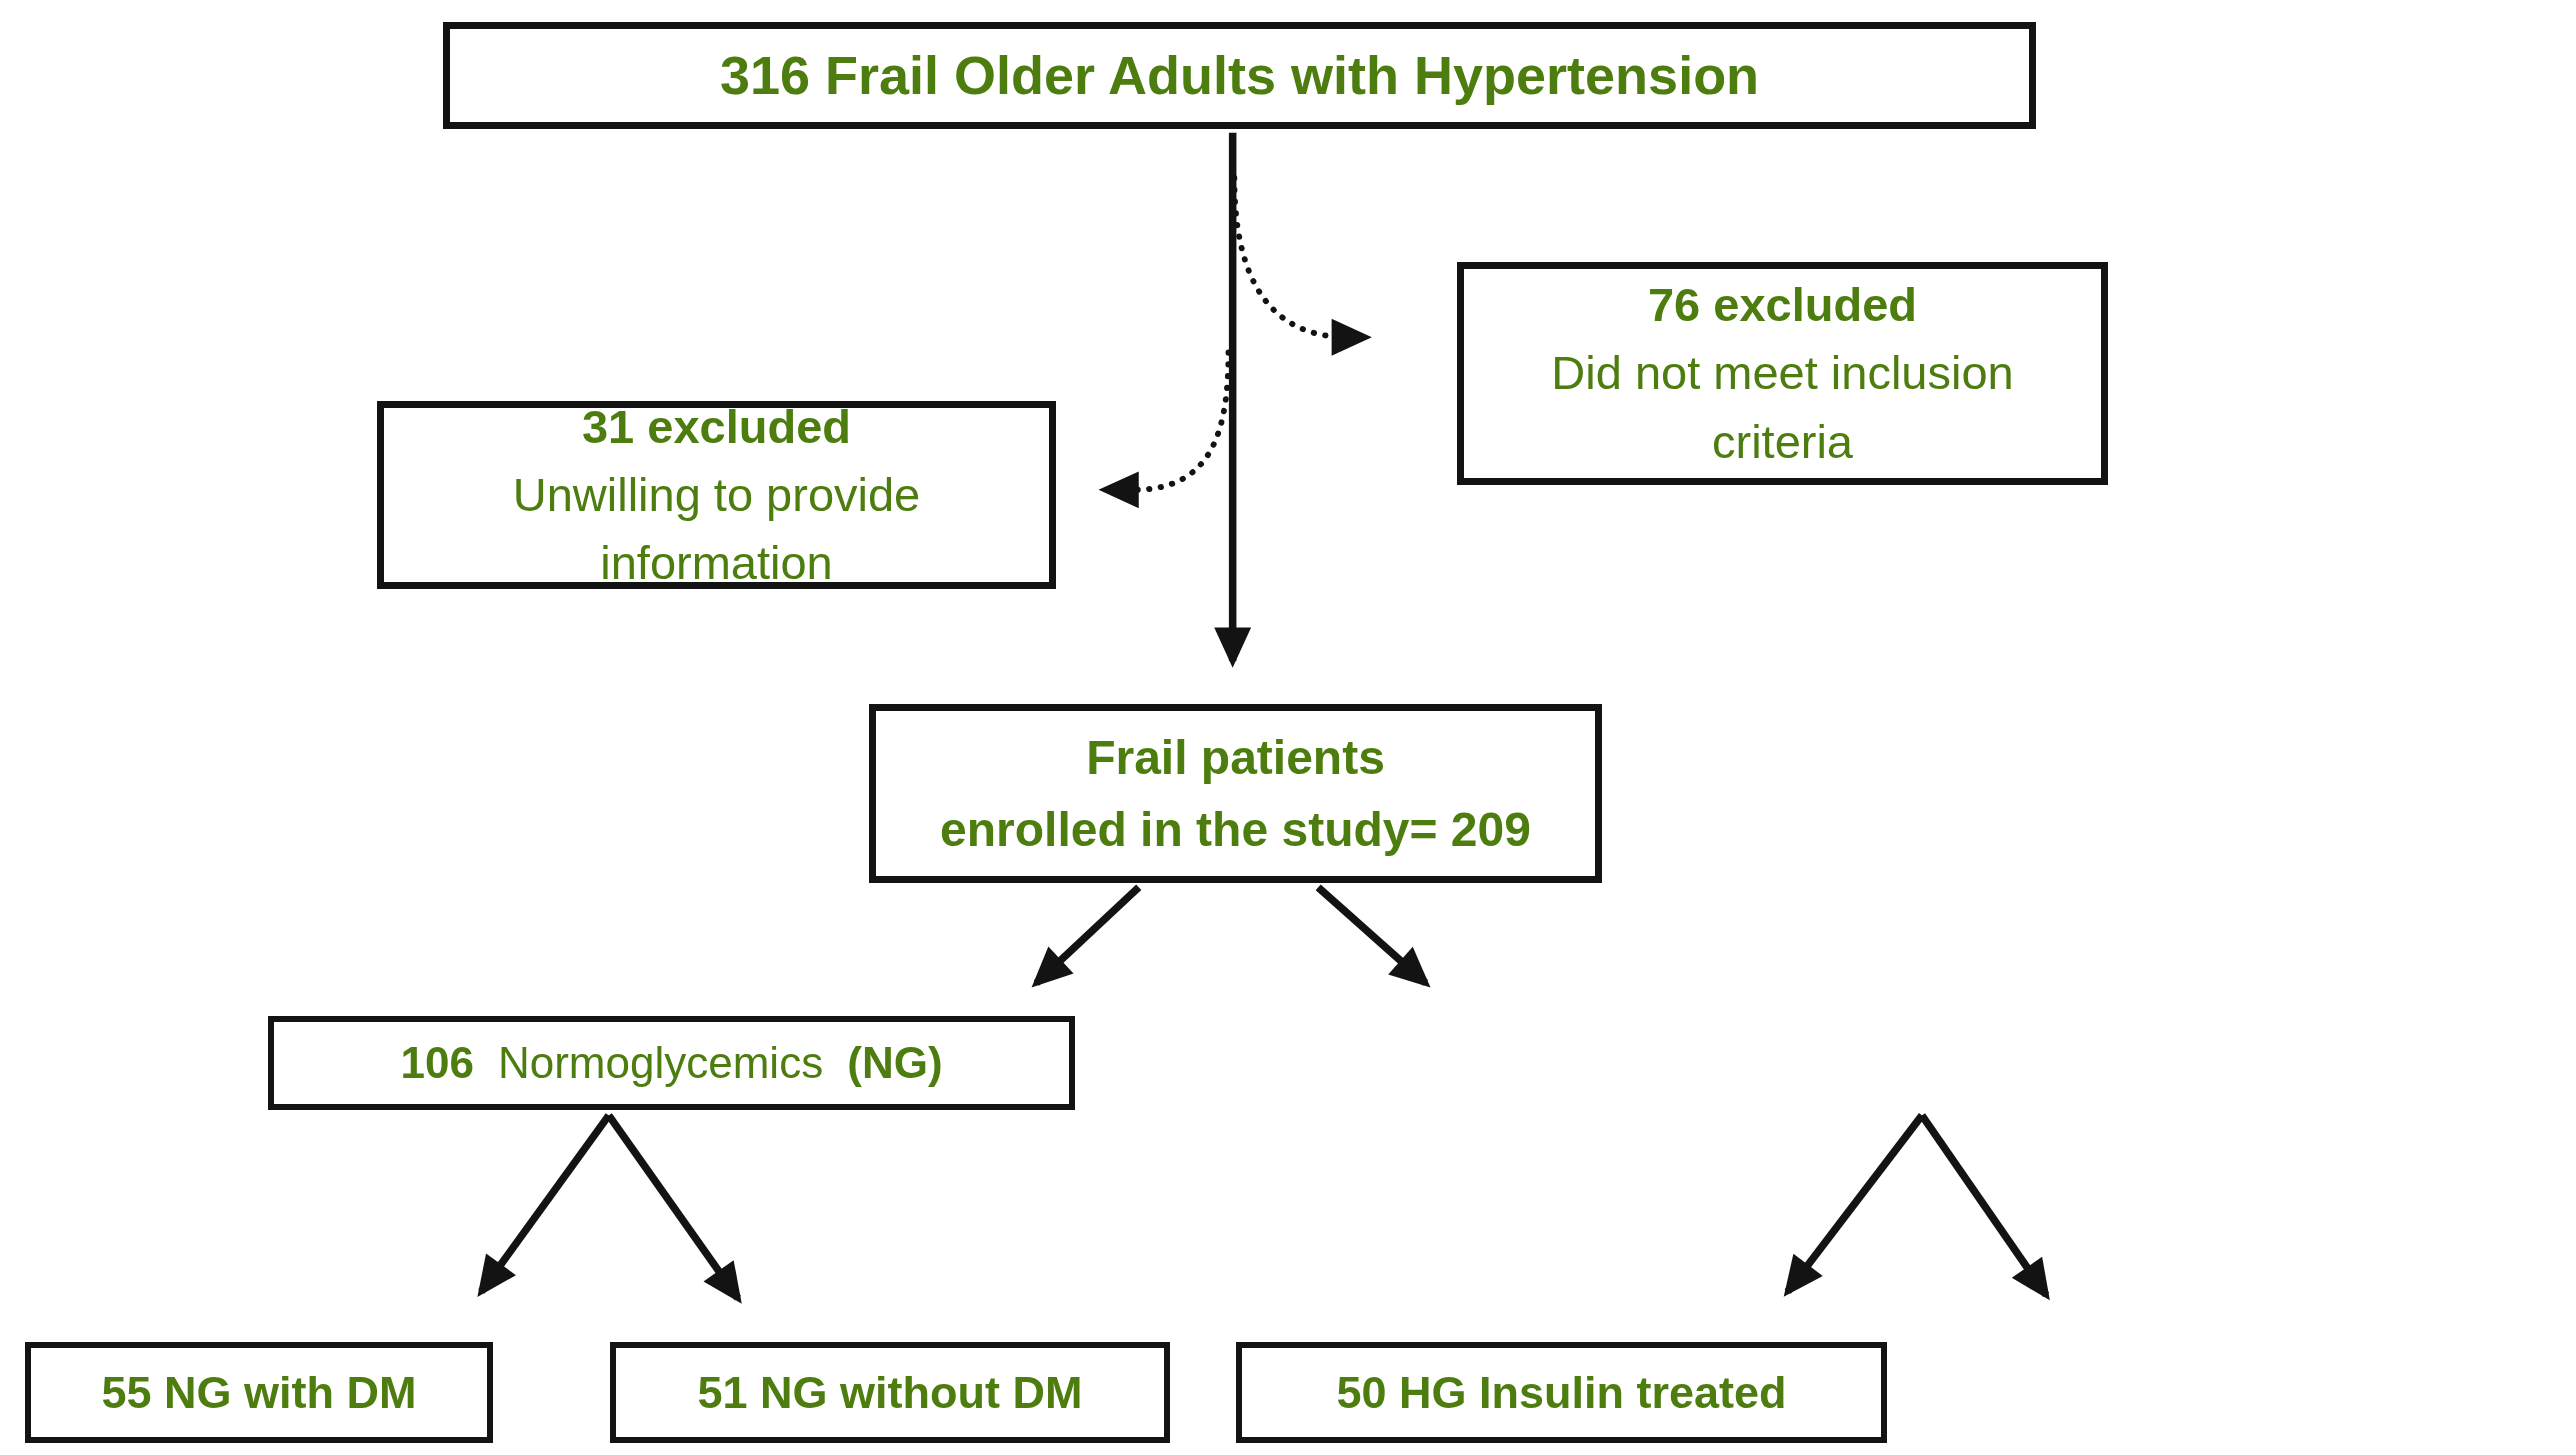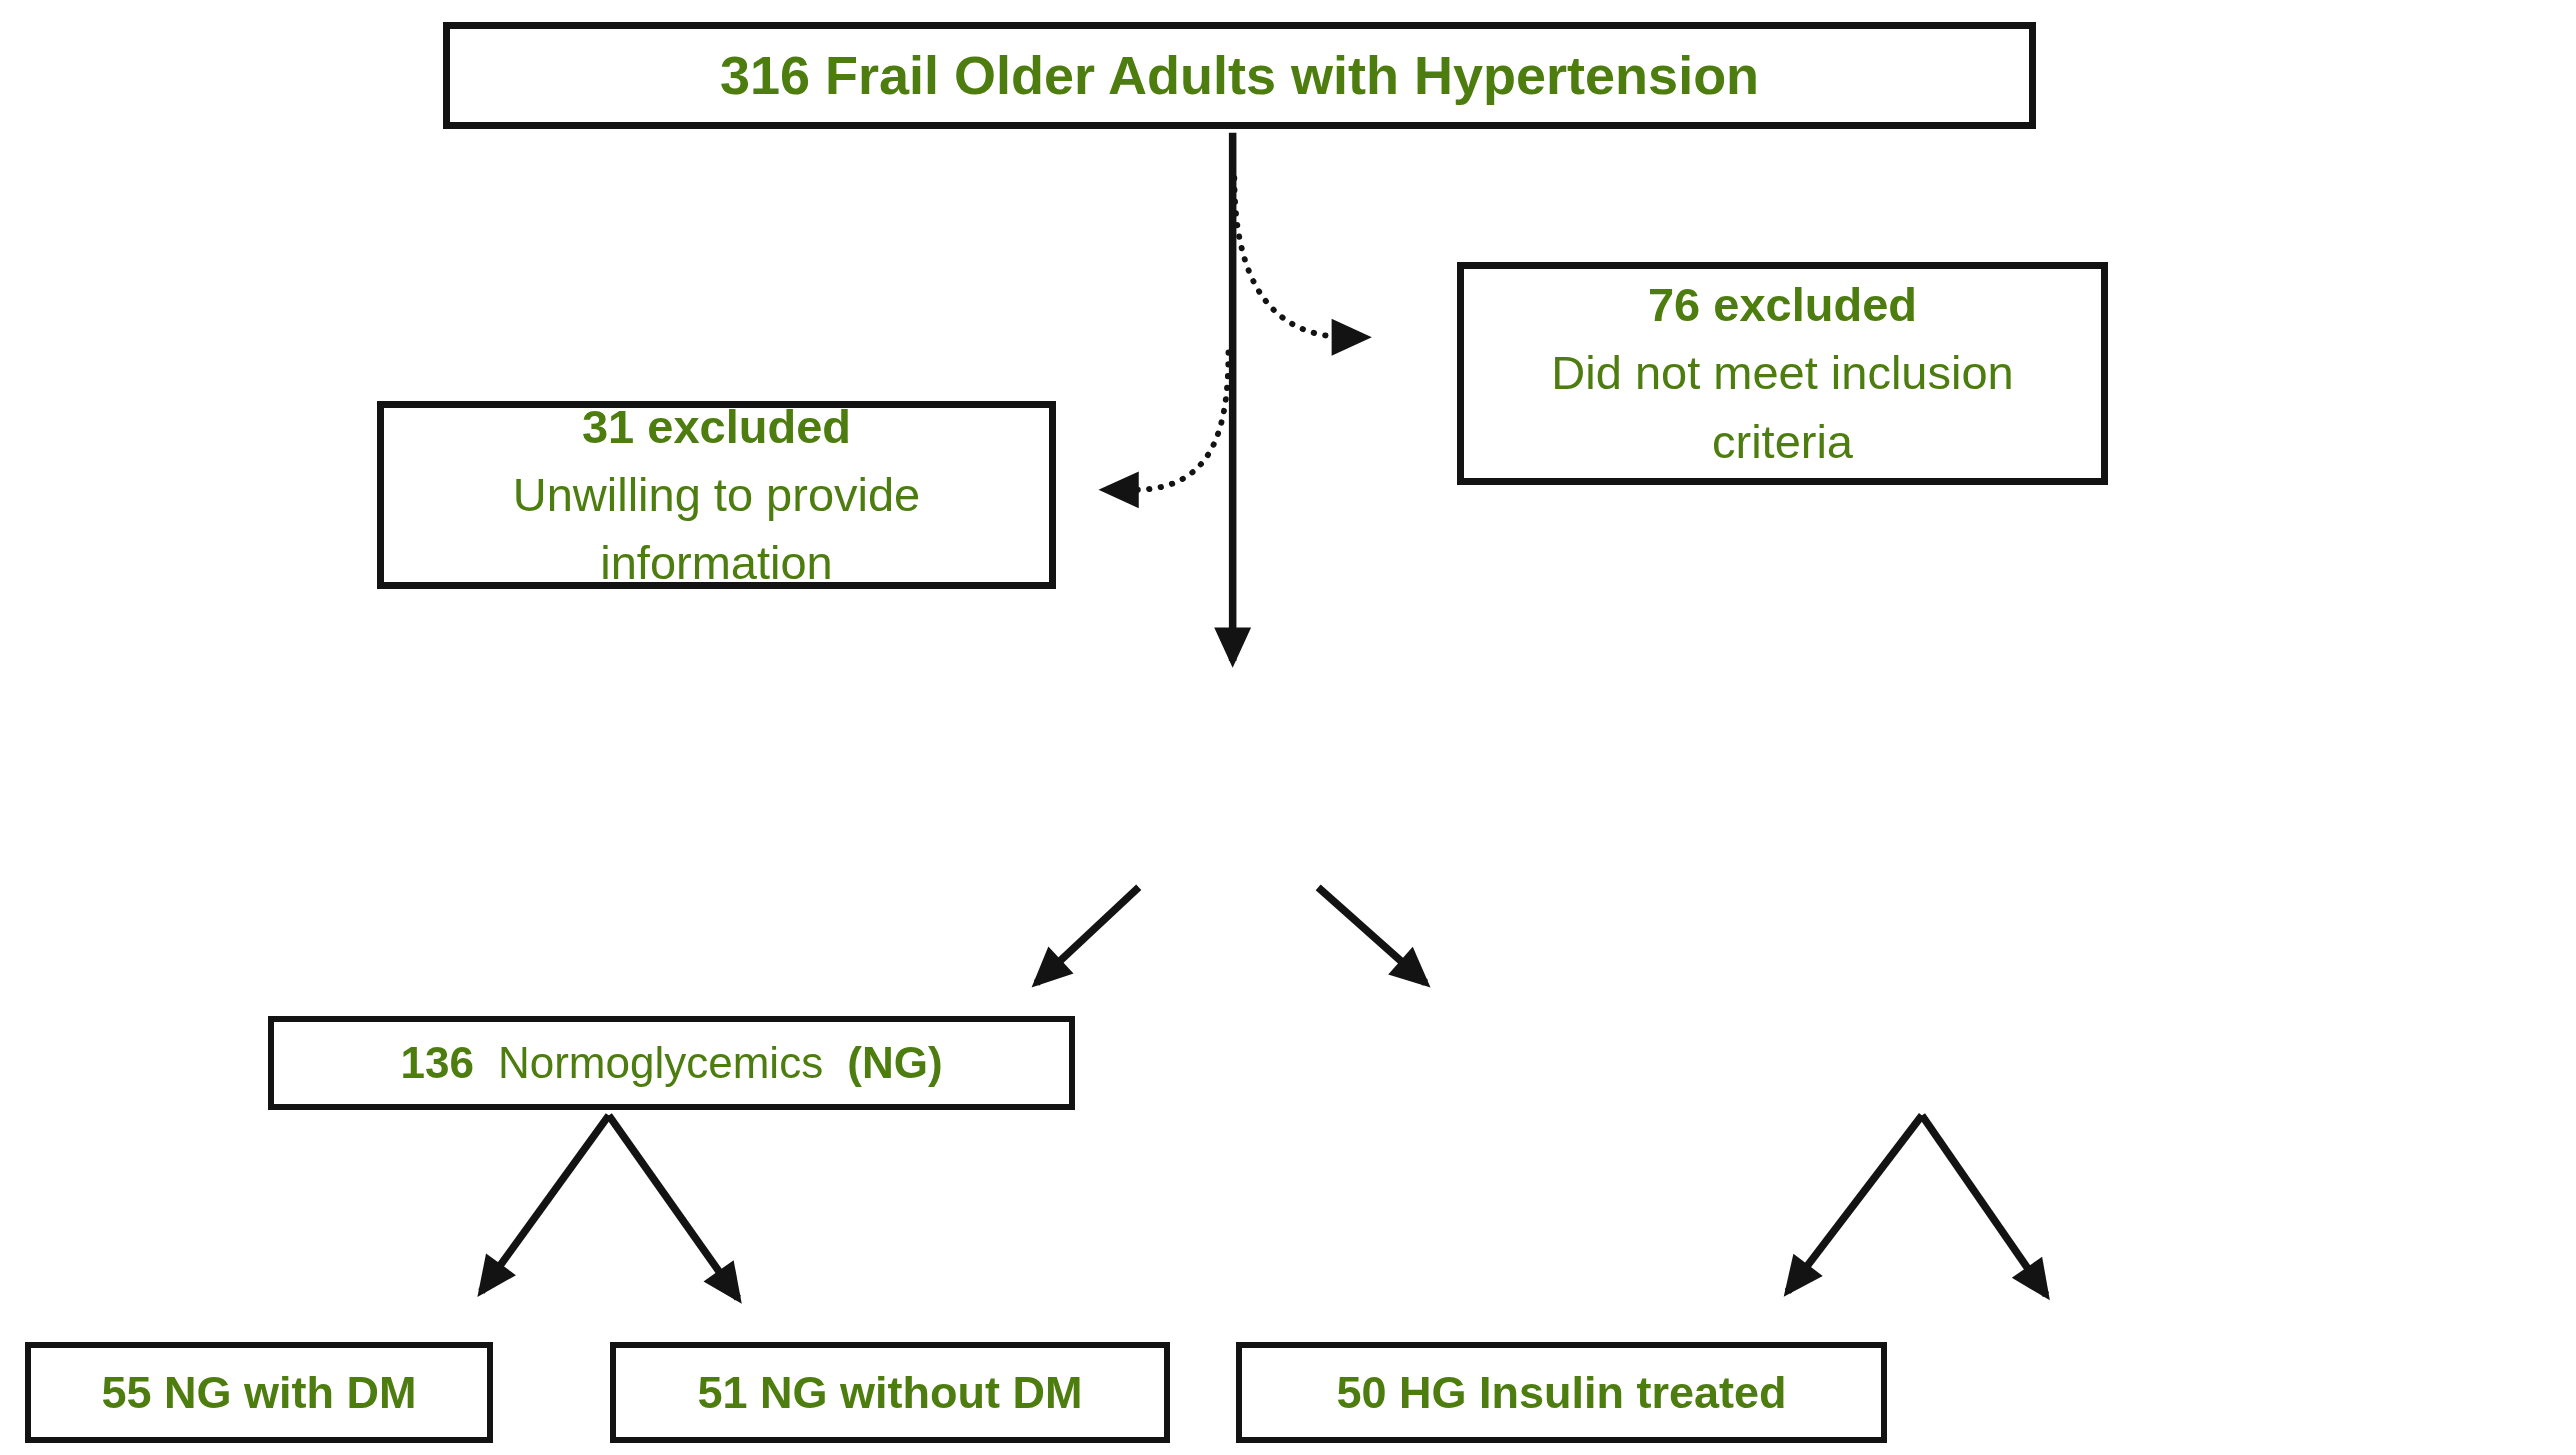--- a/index.html
+++ b/index.html
@@ -83,24 +83,28 @@
     <div class="line">Did not meet inclusion</div>
     <div class="line">criteria</div>
   </div>
 
   <div class="node" id="box-excl-left">
     <div class="line b">31 excluded</div>
     <div class="line">Unwilling to provide</div>
     <div class="line">information</div>
   </div>
 
+  <div class="node" id="box-enrolled">
+    <div class="line">Frail patients</div>
+    <div class="line">enrolled in the study= 209</div>
+  </div>
 
   <div class="node thin" id="box-ng">
     <div class="line">
-      <span class="seg b">136</span>
+      <span class="seg b">106</span>
       <span class="seg">Normoglycemics</span>
       <span class="seg b">(NG)</span>
     </div>
   </div>
 
 
   <div class="node thin" id="box-ng-dm">
     <div class="line">55 NG with DM</div>
   </div>
 

